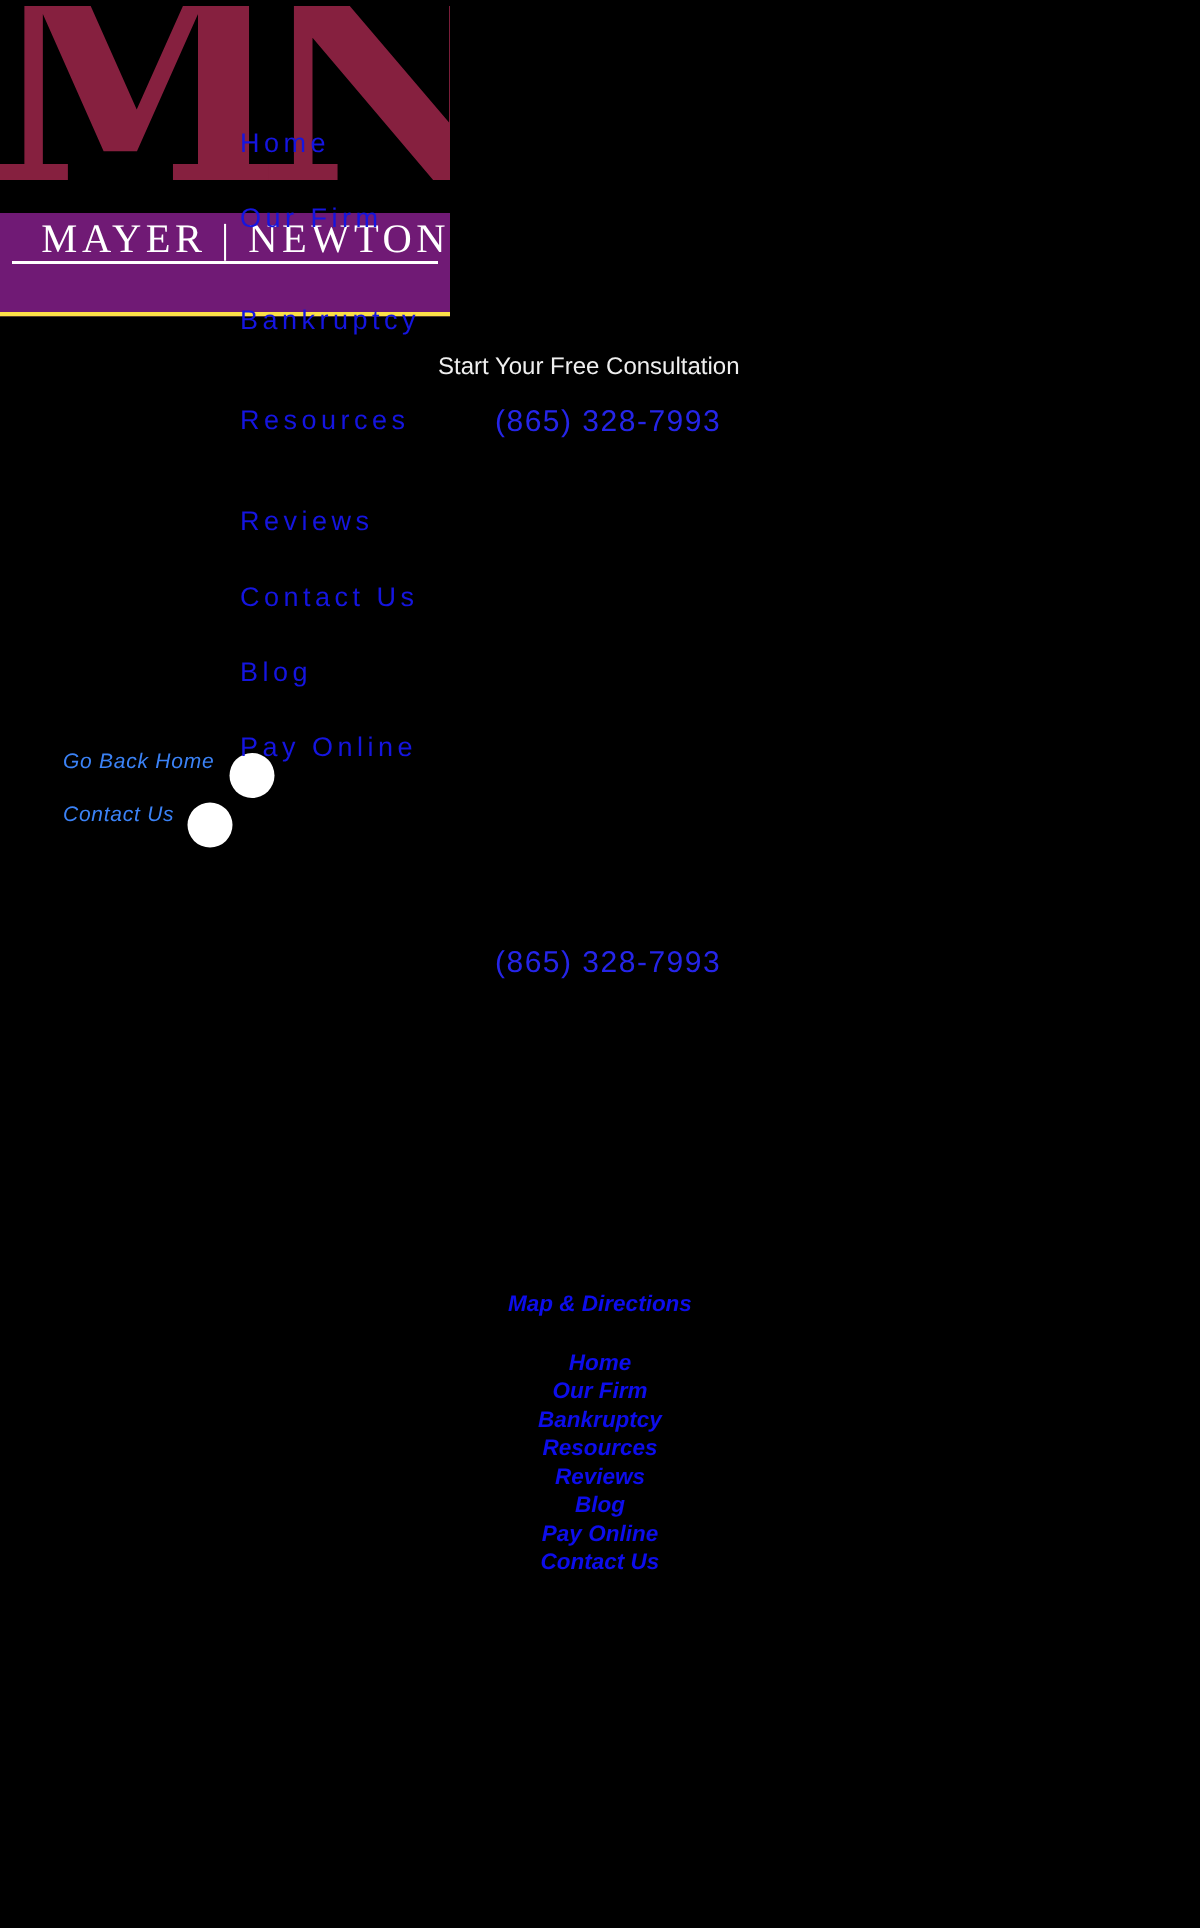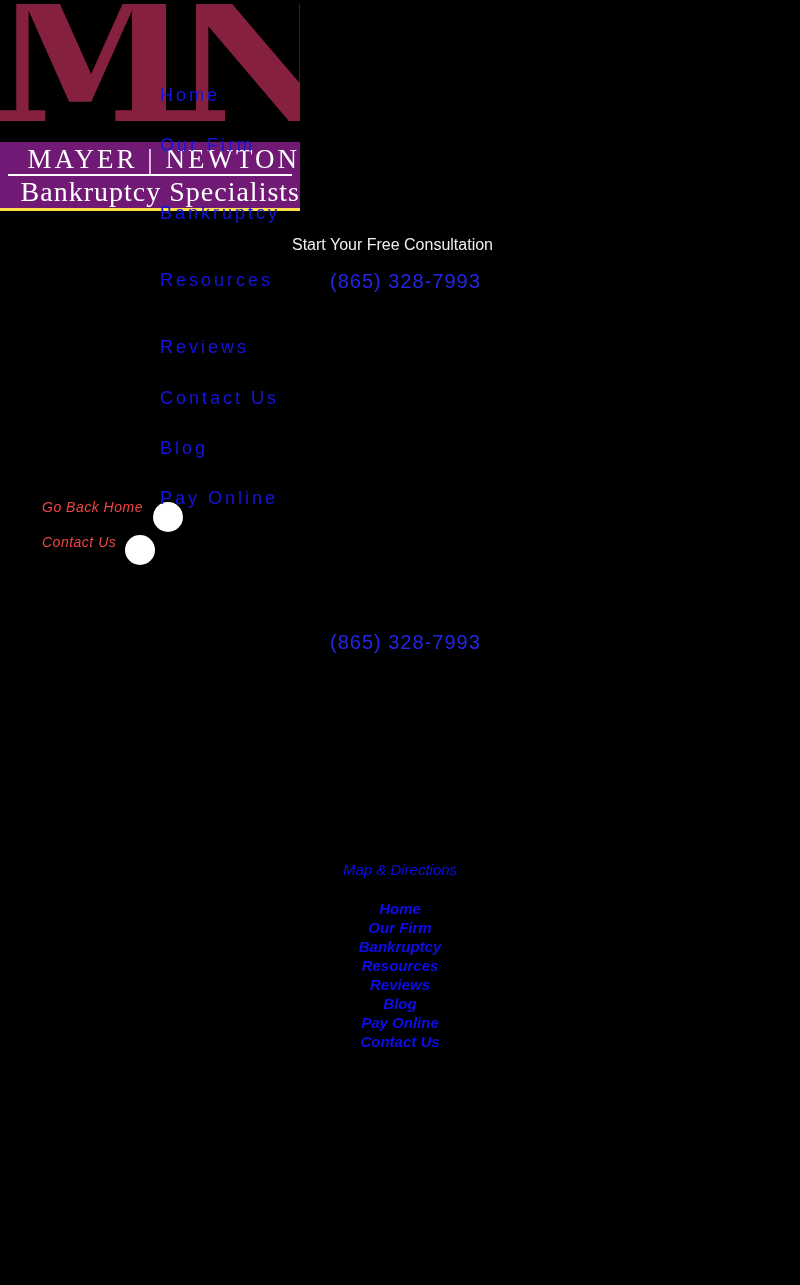--- a/index.html
+++ b/index.html
@@ -91,21 +91,21 @@
     color:#2525E8;
     white-space:nowrap;
   }
 
   
   .err-link {
     position:absolute; left:42px;
     font-style:italic;
     font-size:14px; line-height:16px;
     letter-spacing:0.5px;
-    color:#ef4444;
+    color:#3b82f6;
     white-space:nowrap;
   }
   .err-0 { top:499px; }
   .err-1 { top:534px; }
   .dot {
     position:absolute;
     width:30px; height:30px;
     border-radius:50%;
     background:#FFFFFF;
   }
@@ -117,21 +117,21 @@
     font-size:20px; line-height:22px;
     letter-spacing:1px;
     color:#2525E8;
     white-space:nowrap;
   }
 
   
   .map-link {
     position:absolute; left:0; top:861px;
     width:800px; text-align:center;
-    font-weight:400; font-style:italic;
+    font-weight:700; font-style:italic;
     font-size:15px; line-height:17px;
     color:#0D0DEB;
   }
   .footer-nav {
     position:absolute; left:0; top:899px;
     width:800px; text-align:center;
   }
   .footer-link {
     display:block;
     font-weight:700; font-style:italic;
@@ -140,21 +140,20 @@
   }
 </style>
 </head>
 <body>
 
 <a class="logo">
   <span class="logo-mn">MN</span>
   <span class="logo-bar">
     <span class="logo-name">MAYER | NEWTON</span>
     <span class="logo-rule"></span>
-    <span class="logo-tagline">Bankruptcy Specialists</span>
   </span>
 </a>
 
 <nav>
   <a class="nav-link nav-0">Home</a>
   <a class="nav-link nav-1">Our Firm</a>
   <a class="nav-link nav-2">Bankruptcy</a>
   <a class="nav-link nav-3">Resources</a>
   <a class="nav-link nav-4">Reviews</a>
   <a class="nav-link nav-5">Contact Us</a>

